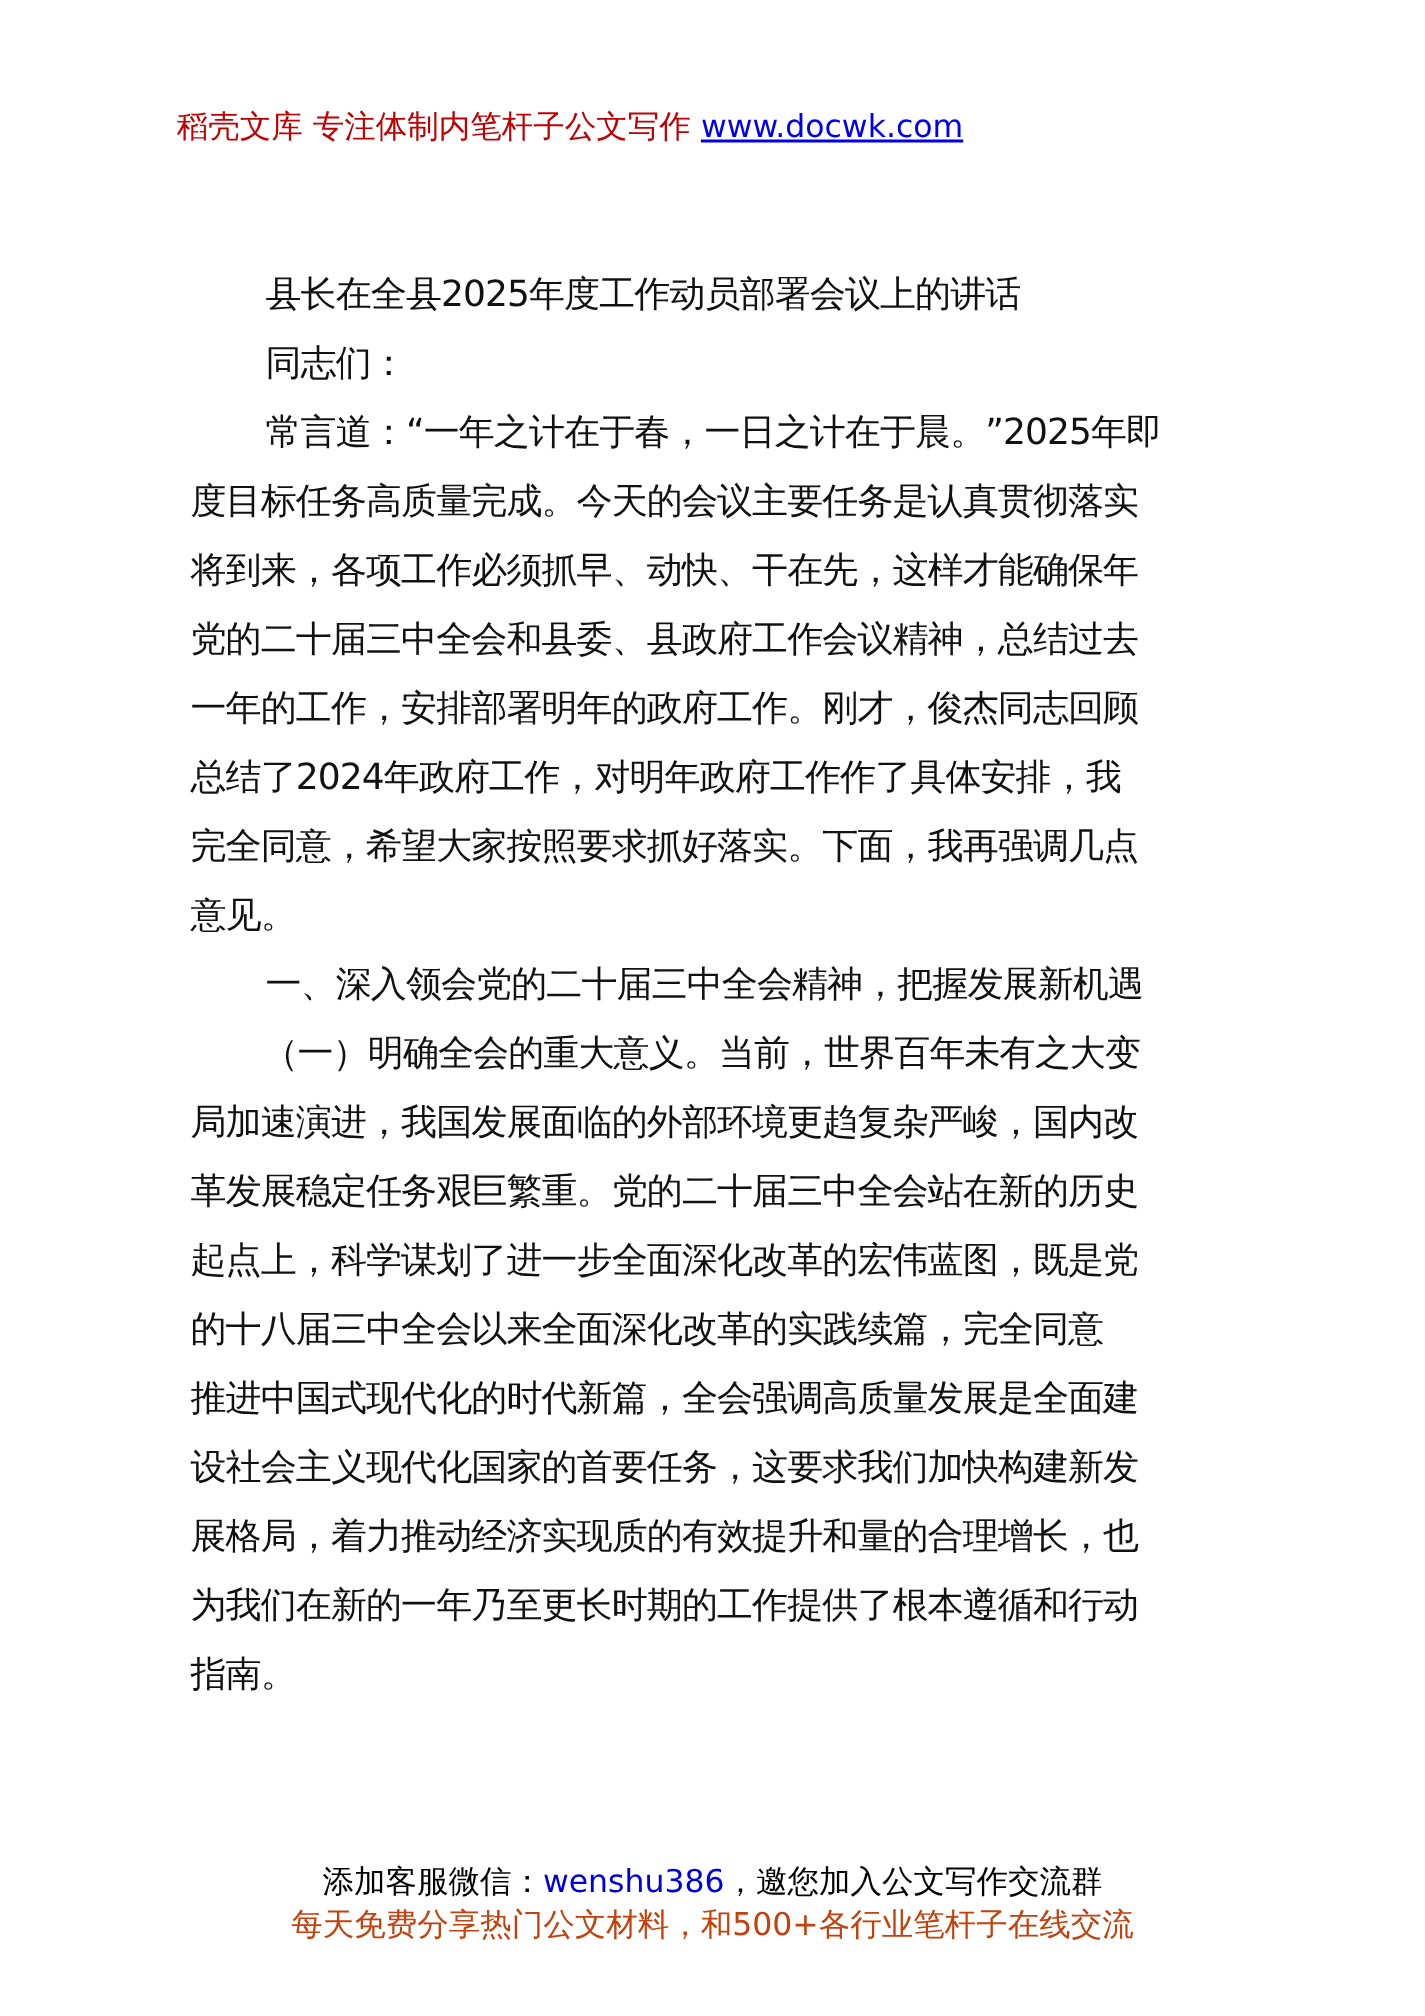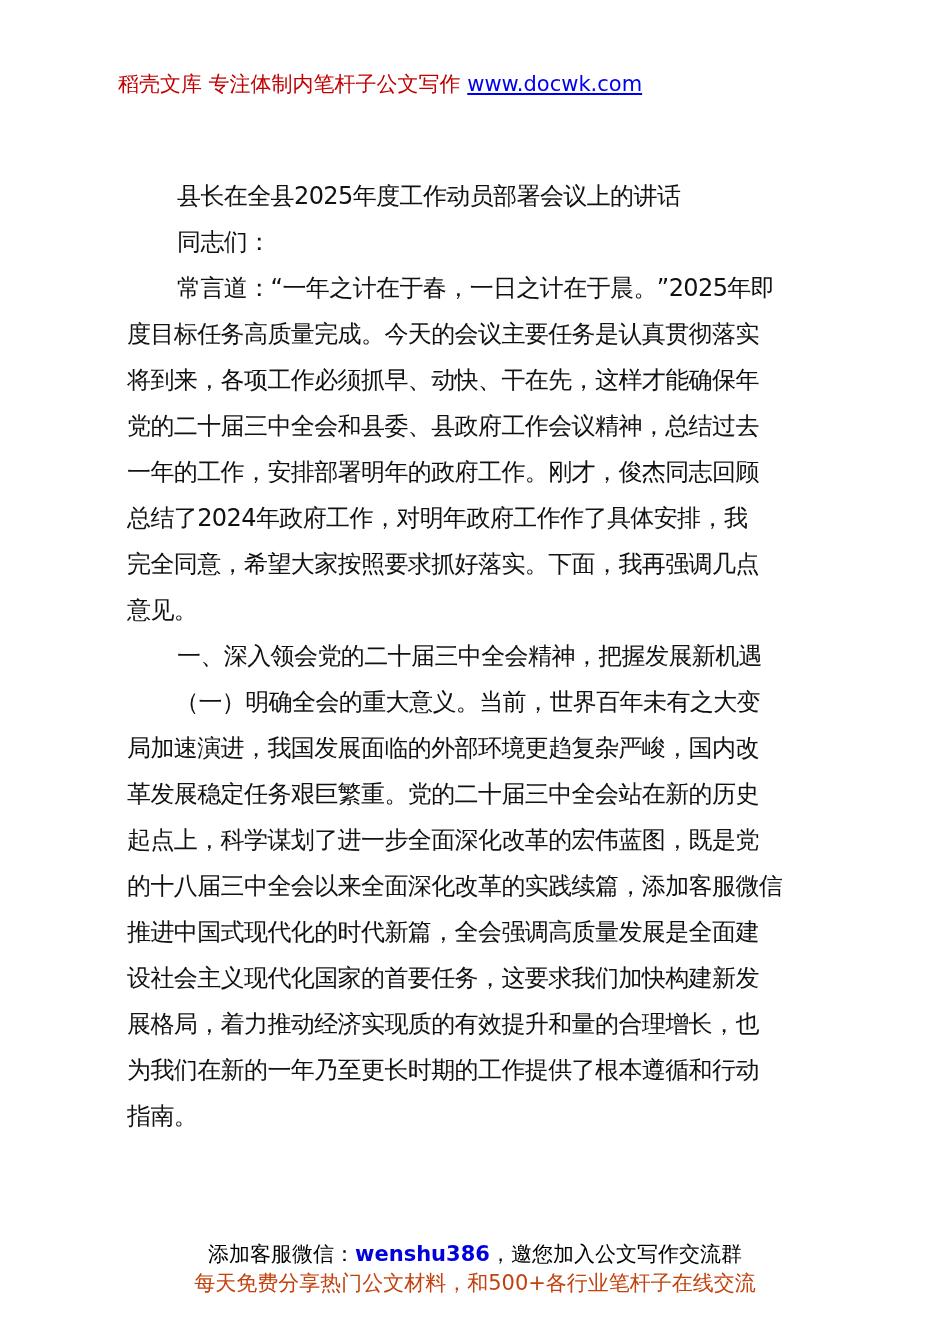--- a/index.html
+++ b/index.html
@@ -10,21 +10,21 @@
   .header .brand { color: #c00000; }
   .header .link { color: #0000ee; text-decoration: underline; }
   .body { position: absolute; top: 173px; left: 127px; width: 700px; }
   .line { font-size: 24px; line-height: 46px; height: 46px; white-space: nowrap;
           letter-spacing: -0.6px; }
   .indent { padding-left: 50px; }
   .indent-sm { padding-left: 48px; }
   .footer { position: absolute; top: 1240px; left: 0; width: 950px; text-align: center;
             font-size: 21px; line-height: 29px; white-space: nowrap; }
   .footer .red { color: #000000; }
-  .footer .wx { color: #0000dd; font-weight: bold; }
+  .footer .wx { color: #0000dd; font-weight: normal; }
   .footer .blue { color: #c2410c; }
 </style>
 </head>
 <body>
 
 <div class="header">
   <span class="brand">稻壳文库 专注体制内笔杆子公文写作</span>
   <a class="link">www.docwk.com</a>
 </div>
 
@@ -37,21 +37,21 @@
   <div class="line">党的二十届三中全会和县委、县政府工作会议精神，总结过去</div>
   <div class="line">一年的工作，安排部署明年的政府工作。刚才，俊杰同志回顾</div>
   <div class="line">总结了2024年政府工作，对明年政府工作作了具体安排，我</div>
   <div class="line">完全同意，希望大家按照要求抓好落实。下面，我再强调几点</div>
   <div class="line">意见。</div>
   <div class="line indent">一、深入领会党的二十届三中全会精神，把握发展新机遇</div>
   <div class="line indent-sm">（一）明确全会的重大意义。当前，世界百年未有之大变</div>
   <div class="line">局加速演进，我国发展面临的外部环境更趋复杂严峻，国内改</div>
   <div class="line">革发展稳定任务艰巨繁重。党的二十届三中全会站在新的历史</div>
   <div class="line">起点上，科学谋划了进一步全面深化改革的宏伟蓝图，既是党</div>
-  <div class="line">的十八届三中全会以来全面深化改革的实践续篇，添加客服微信</div>
+  <div class="line">的十八届三中全会以来全面深化改革的实践续篇，完全同意</div>
   <div class="line">推进中国式现代化的时代新篇，全会强调高质量发展是全面建</div>
   <div class="line">设社会主义现代化国家的首要任务，这要求我们加快构建新发</div>
   <div class="line">展格局，着力推动经济实现质的有效提升和量的合理增长，也</div>
   <div class="line">为我们在新的一年乃至更长时期的工作提供了根本遵循和行动</div>
   <div class="line">指南。</div>
 </div>
 
 <div class="footer">
   <div>
     <span class="red">添加客服微信：</span><span class="wx">wenshu386</span><span class="red">，邀您加入公文写作交流群</span>

